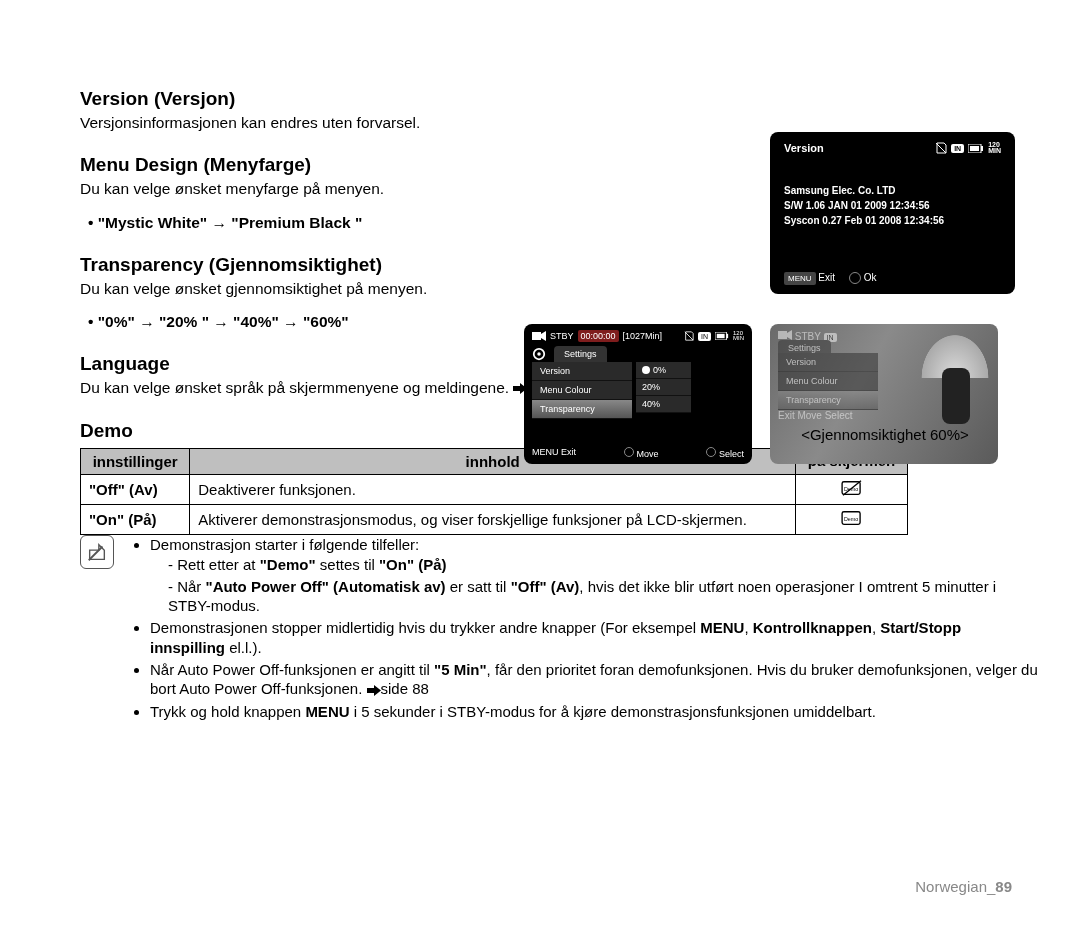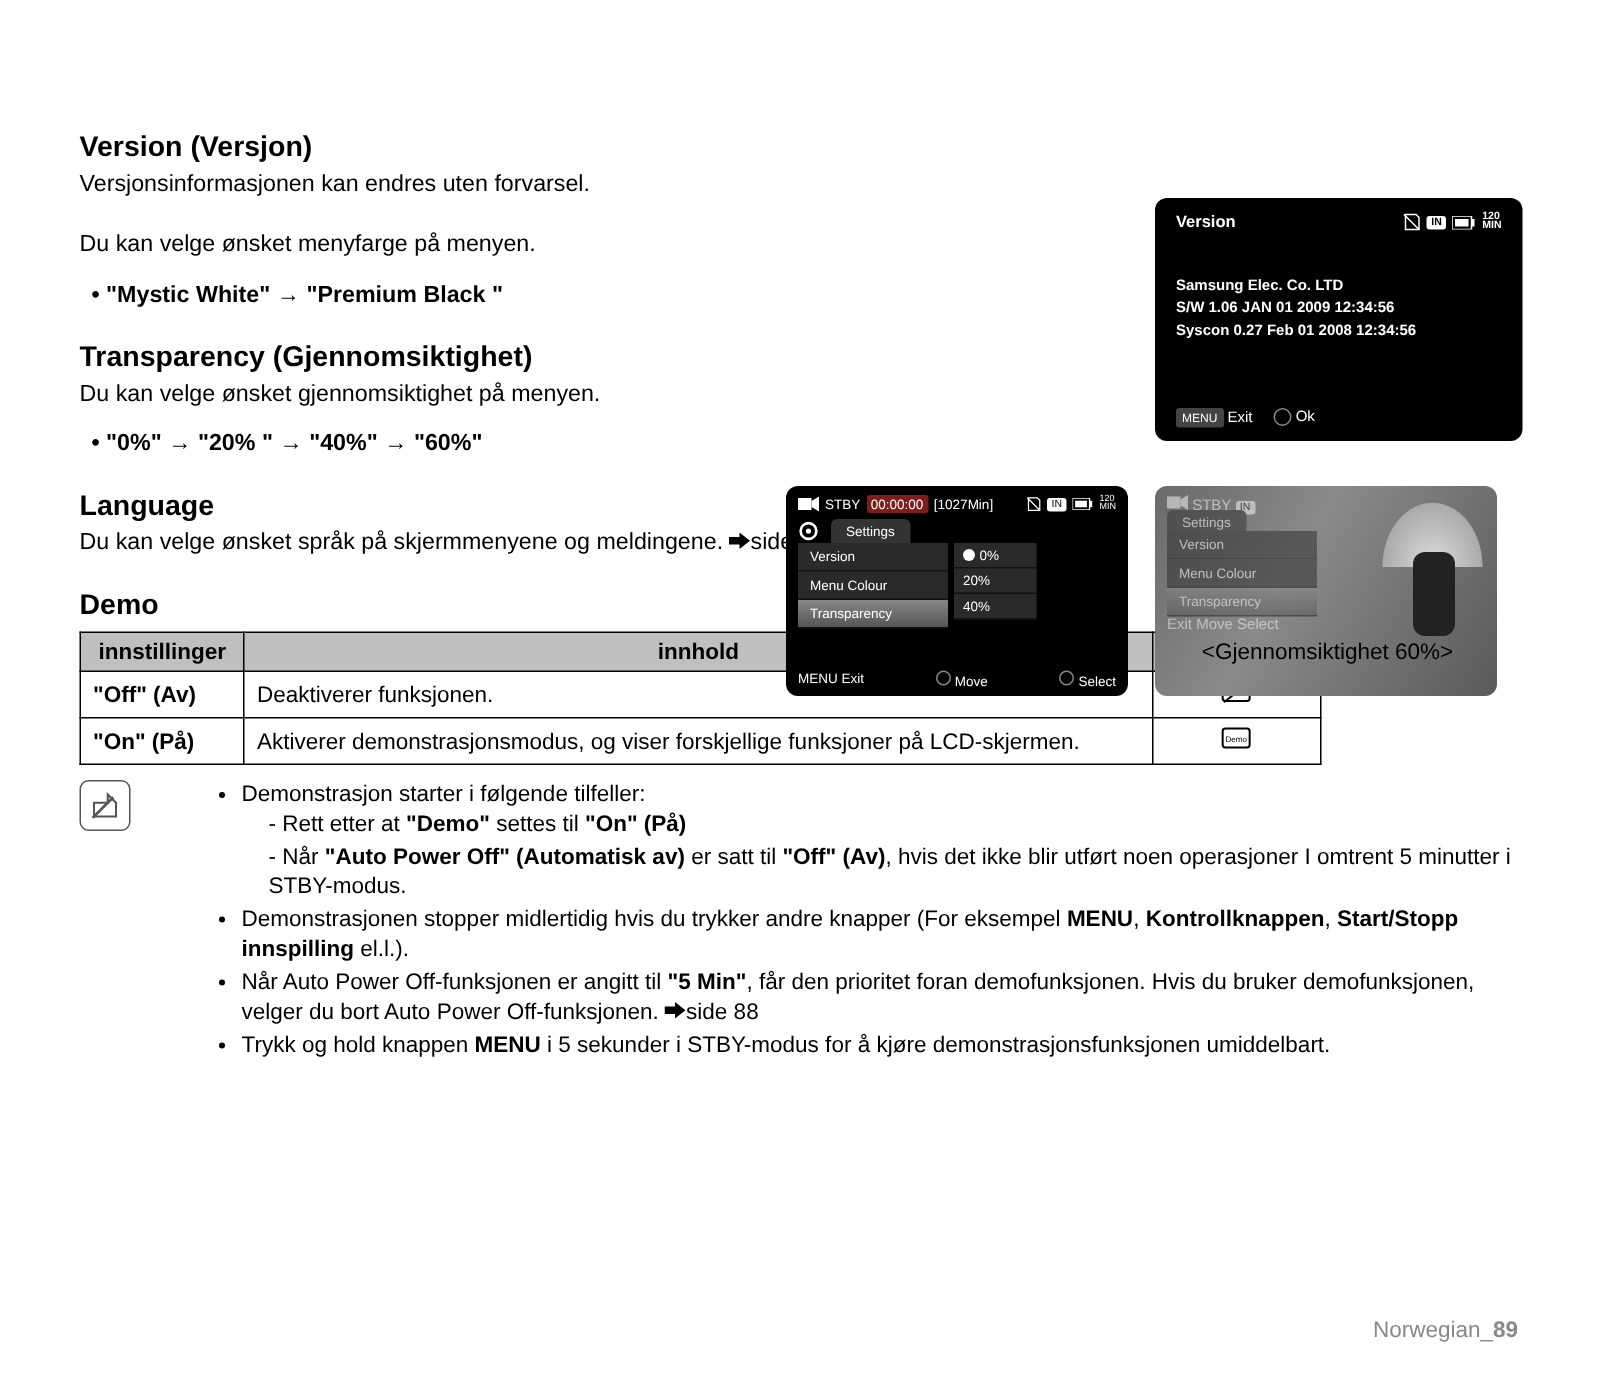--- a/index.html
+++ b/index.html
@@ -6,21 +6,21 @@
   html, body { margin:0; padding:0; }
   body {
     font-family: Arial, Helvetica, sans-serif;
     font-size: 15.5px;
     width: 1080px;
     height: 933px;
     background: #fff;
     color: #000;
     position: relative;
   }
-  .page { padding: 88px 60px 0 53px; position:relative; }
+  .page { padding: 88px 60px 0 80px; position:relative; }
   h2.sec { font-size: 19px; font-weight: bold; margin: 0 0 4px 0; }
   .sub { margin: 0 0 2px 0; }
   .bullet-row { margin-left: 8px; }
   .bullet-row::before { content:"•  "; }
   .bold { font-weight: bold; }
   .sec-block { margin-bottom: 22px; max-width: 490px; }
   .sec-block.wide { max-width: 960px; }
   .arrow-icon { display:inline-block; vertical-align:middle; }
 
   
@@ -65,21 +65,21 @@
   .cap2 { top:426px; left:770px; width:230px;}
 
   
   table.demo { border-collapse: collapse; width: 828px; margin-top:2px;}
   table.demo th, table.demo td { border:1px solid #000; padding:4px 8px; font-size:15px; text-align:left; vertical-align:middle;}
   table.demo th { background:#bfbfbf; text-align:center; font-weight:bold;}
   table.demo td.c { text-align:center;}
   .cell-icon { display:inline-block; width:22px; height:18px;}
 
   
-  .note-row { display:flex; margin-top:10px; width:960px;gap:38px; }
+  .note-row { display:flex; width:960px; }
   .note-ico { width:34px; height:34px; border:1px solid #555; border-radius:6px; margin-right:18px; display:flex; align-items:center; justify-content:center; flex:0 0 34px;}
   .note-list { flex:1; font-size:15px; line-height:1.32;}
   .note-list li { margin-bottom:2px; }
   .note-list ul { margin:0; padding-left:18px; }
   .note-list > ul { list-style-type: disc;}
   .sub-dash { list-style:none; padding-left:0;}
   .sub-dash li::before{ content:"- ";}
 
   .footer { position:absolute; right:68px; bottom:38px; color:#888; font-size:15px;text-align:right;}
   .footer b{ color:#888; font-weight:bold;}
@@ -88,20 +88,21 @@
 <body>
 
 <div class="page">
 
   <div class="sec-block">
     <h2 class="sec">Version (Versjon)</h2>
     <p class="sub">Versjonsinformasjonen kan endres uten forvarsel.</p>
   </div>
 
   <div class="sec-block">
+    <h2 class="sec">Menu Design (Menyfarge)</h2>
     <p class="sub">Du kan velge ønsket menyfarge på menyen.</p>
     <p class="bullet-row bold">"Mystic White" → "Premium Black "</p>
   </div>
 
   <div class="sec-block">
     <h2 class="sec">Transparency (Gjennomsiktighet)</h2>
     <p class="sub">Du kan velge ønsket gjennomsiktighet på menyen.</p>
     <p class="bullet-row bold">"0%" → "20% " → "40%" → "60%"</p>
   </div>
 

